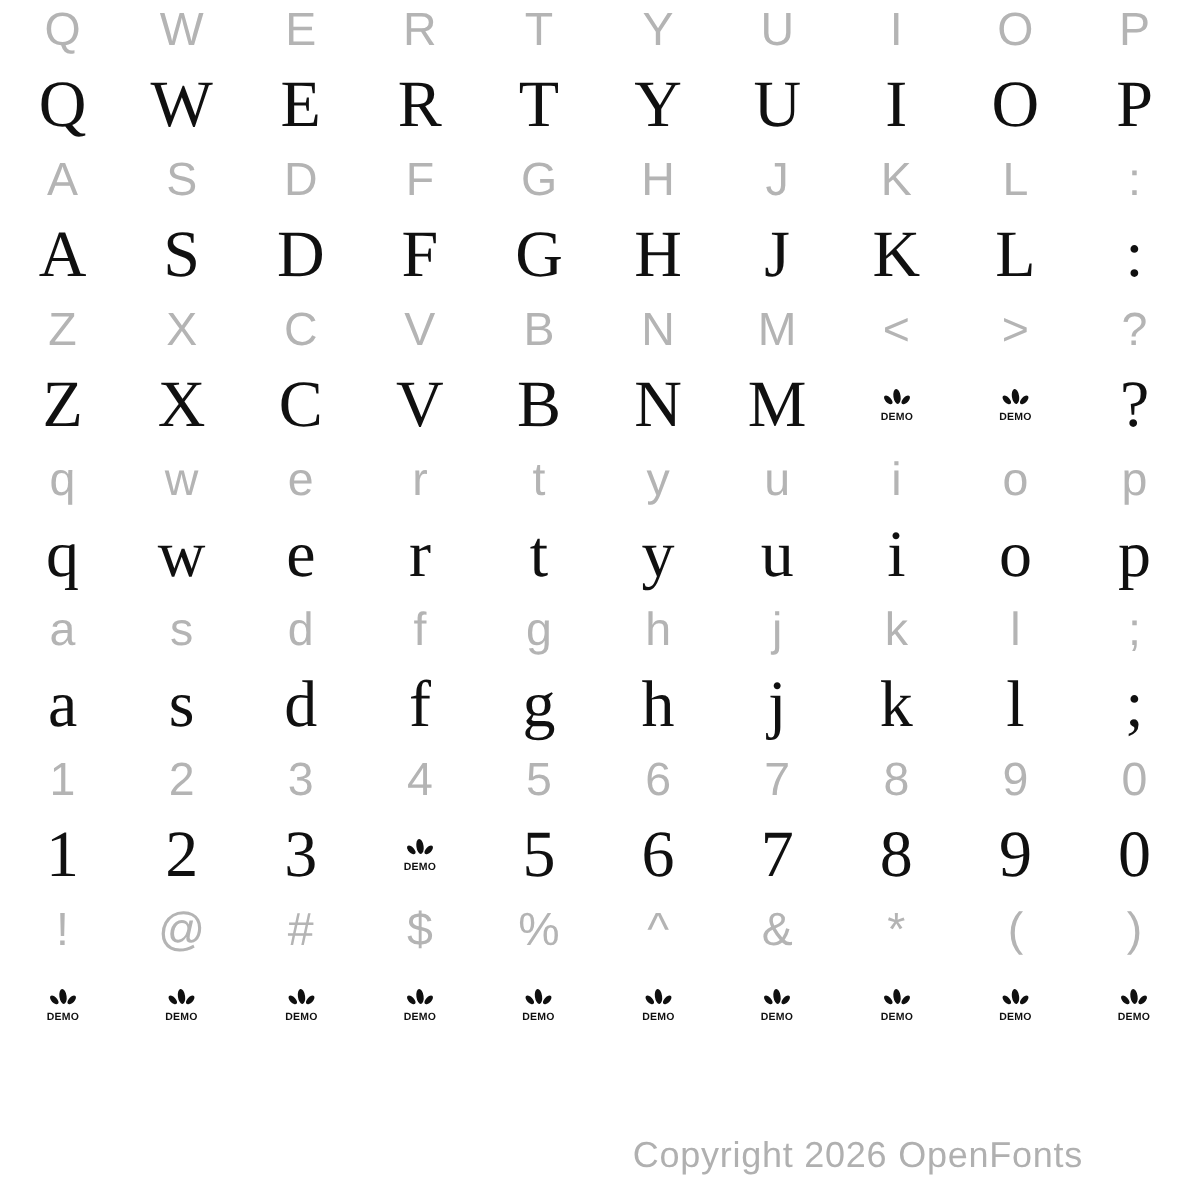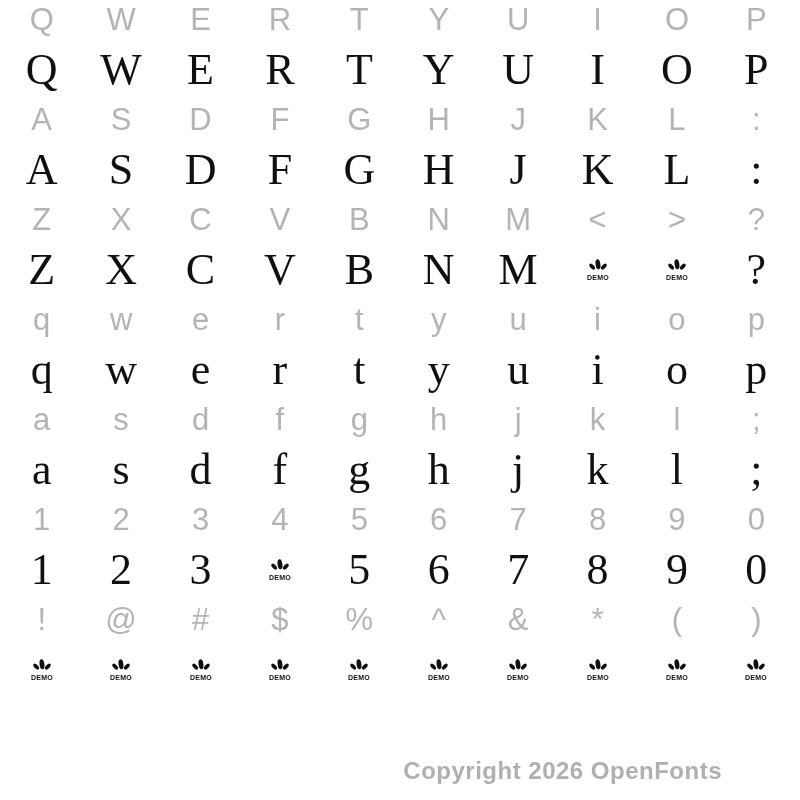--- a/index.html
+++ b/index.html
@@ -47,21 +47,20 @@
     line-height: 0;
   }
   .copyright {
     position: absolute;
     top: 757px;
     right: 78px;
     font-family: "Liberation Sans", sans-serif;
     font-size: 24px;
     letter-spacing: 0.5px;
     color: var(--footer-gray, #b0b0b0);
-    font-weight: bold;
   }
 </style>
 </head>
 <body>
 
 <div class="grid" id="grid">
     <div class="band">
       <div class="row ref-row">
         <span class="cell">Q</span>
         <span class="cell">W</span>

